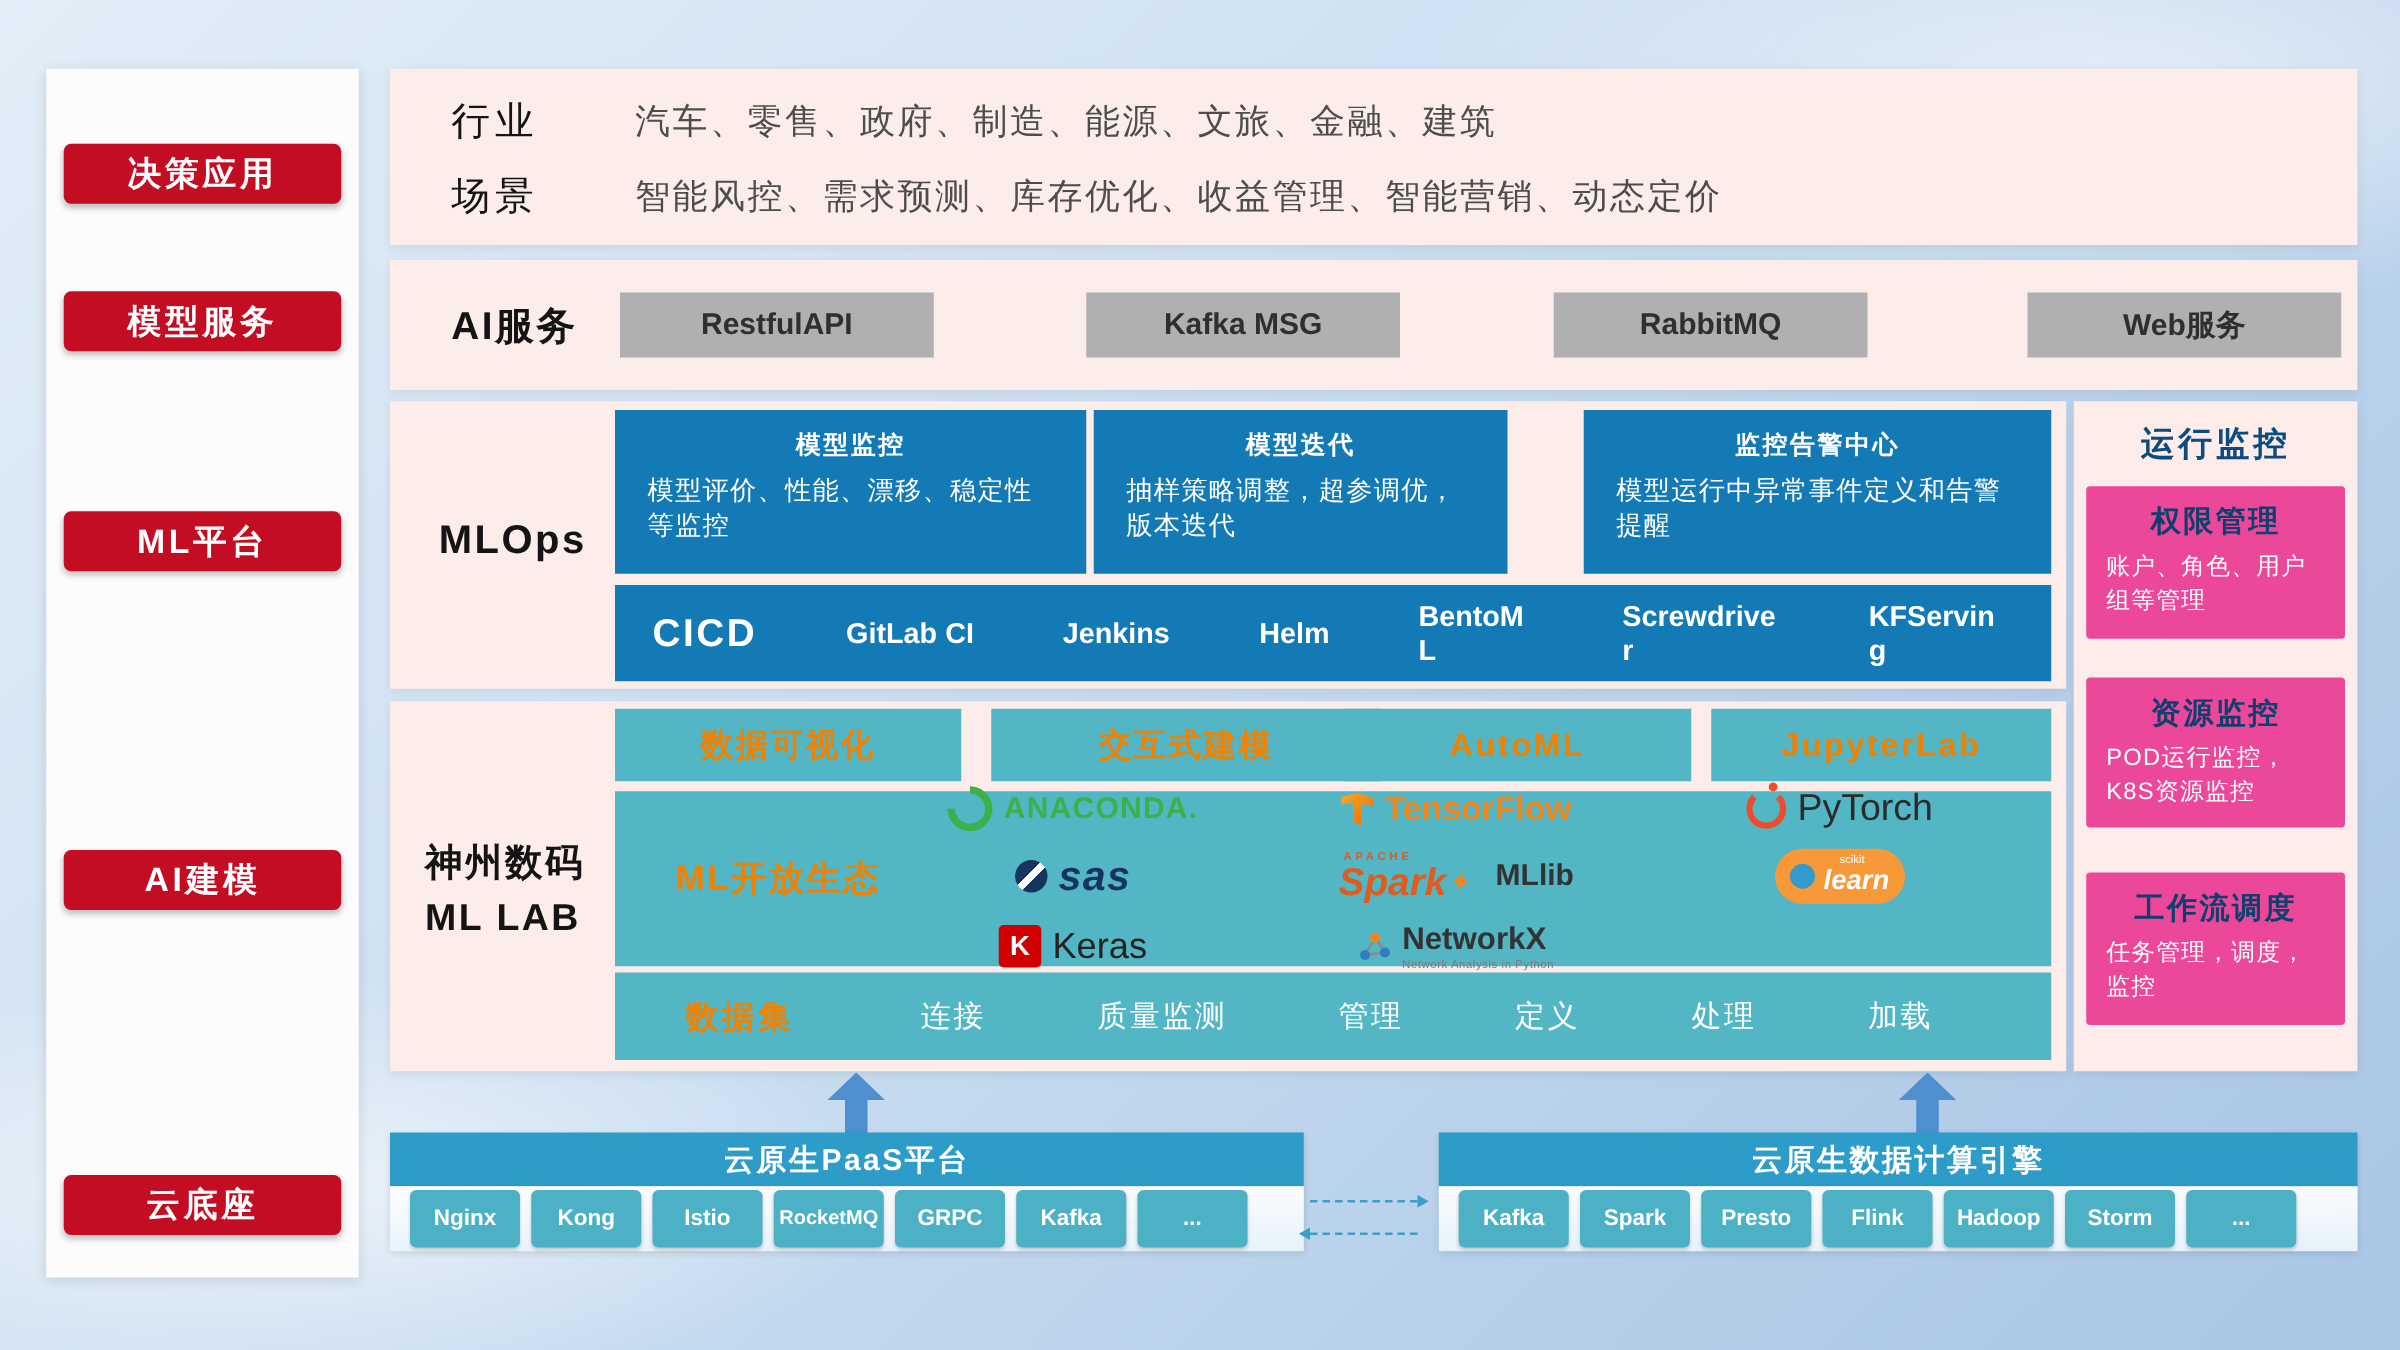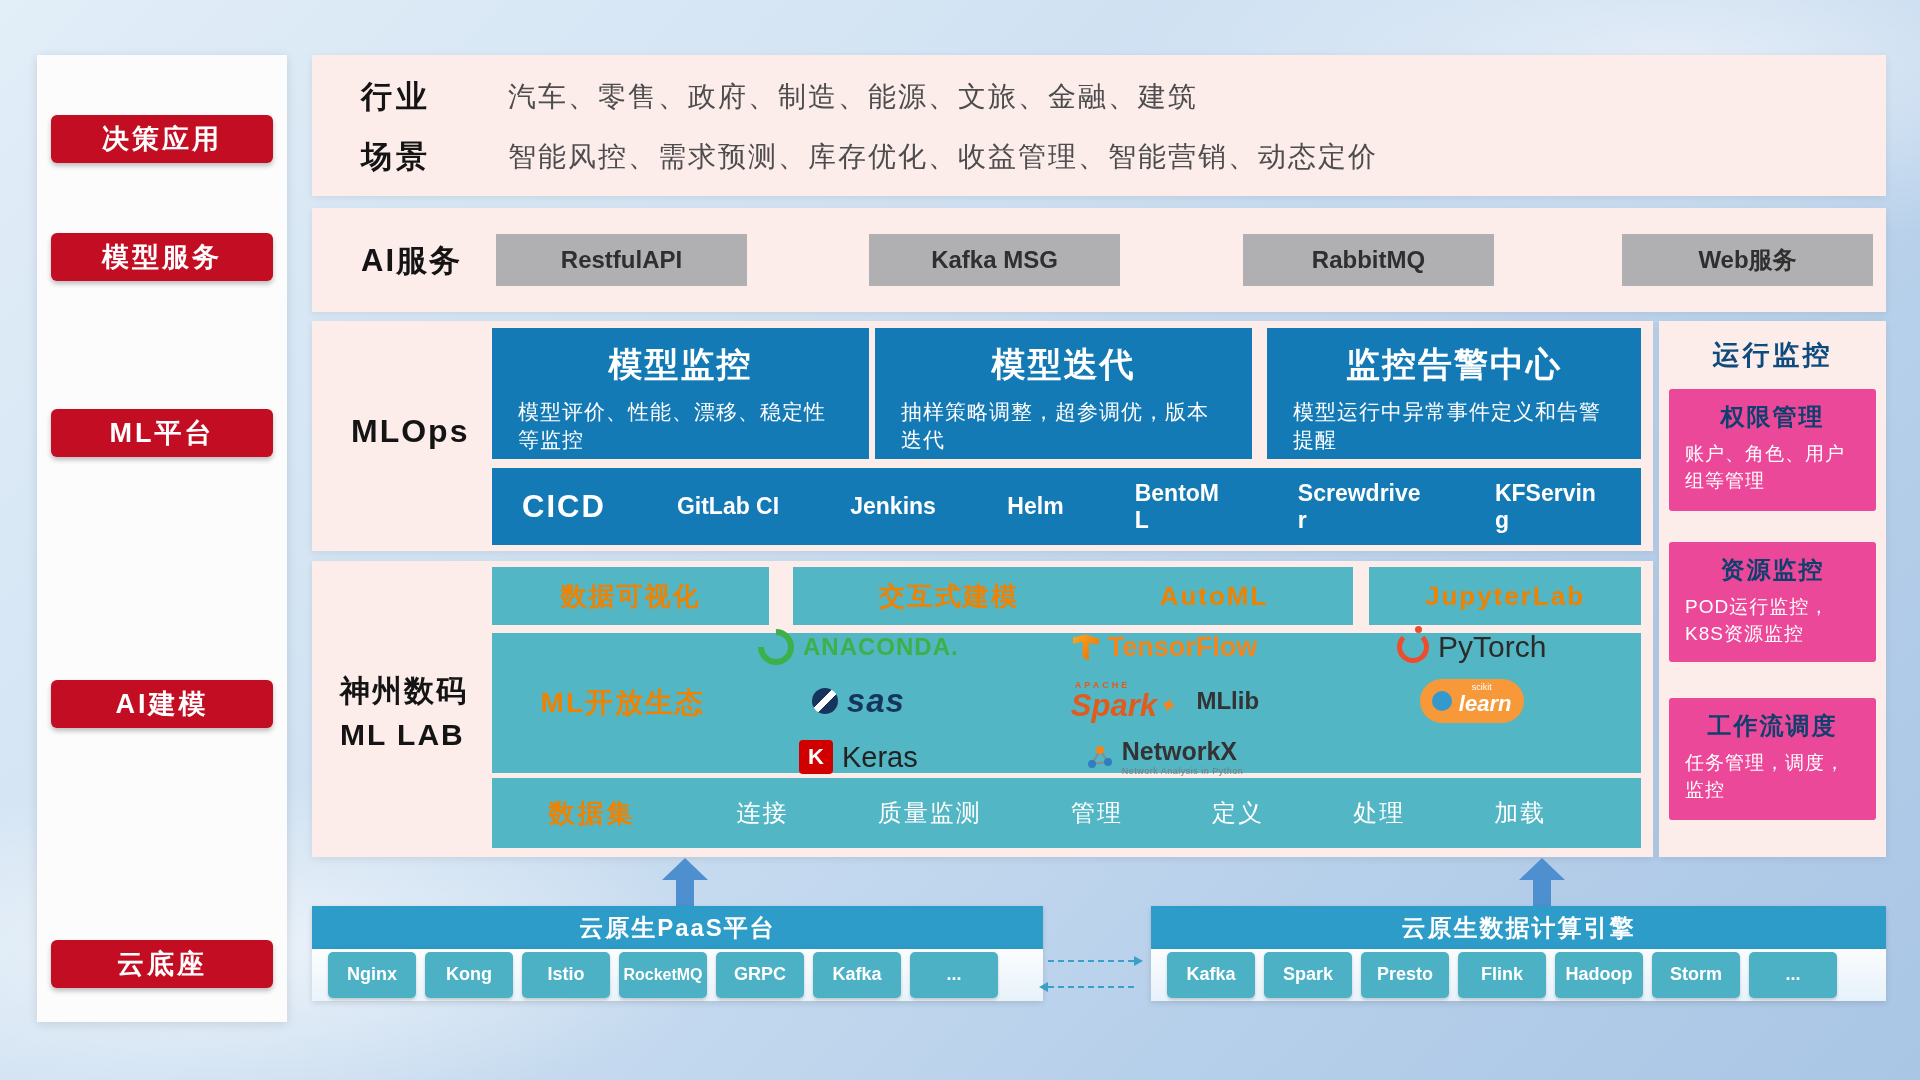--- a/index.html
+++ b/index.html
@@ -10,27 +10,27 @@
       radial-gradient(ellipse 700px 240px at 12% 88%, rgba(255,255,255,.6), transparent 70%),
       radial-gradient(ellipse 800px 260px at 88% 6%, rgba(255,255,255,.55), transparent 70%),
       linear-gradient(135deg,#e2eef8 0%,#cfe1f2 40%,#b6cfea 75%,#a9c6e5 100%);
   }
   .panel{position:absolute;background:#fcecea;box-shadow:0 2px 8px rgba(0,0,0,.08);}
   .sidebar{position:absolute;left:37px;top:55px;width:250px;height:967px;background:#fcfcfd;box-shadow:0 2px 10px rgba(0,0,0,.12);}
   .side-btn{position:absolute;left:14px;width:222px;height:48px;background:#c30d23;color:#fff;
     font-size:27px;font-weight:bold;letter-spacing:3px;display:flex;align-items:center;justify-content:center;
     border-radius:6px;box-shadow:0 3px 5px rgba(0,0,0,.25);}
   .panel-label{position:absolute;color:#141414;font-weight:bold;font-size:31px;letter-spacing:2px;}
-  .ind-label{position:absolute;left:49px;color:#141414;font-weight:bold;font-size:31px;letter-spacing:4px;}
+  .ind-label{position:absolute;left:49px;color:#141414;font-weight:normal;font-size:31px;letter-spacing:4px;}
   .ind-text{position:absolute;left:196px;color:#4d4d4d;font-size:28px;letter-spacing:2px;}
   .ind-row{position:absolute;left:0;width:100%;height:44px;line-height:44px;}
   .gray-chip{position:absolute;top:26px;width:251px;height:52px;background:#b0afb2;color:#2f2f2f;
     font-weight:bold;font-size:24px;display:flex;align-items:center;justify-content:center;}
   .blue-card{position:absolute;background:#147ab5;color:#fff;}
-  .bc-title{text-align:center;font-weight:bold;font-size:34px;margin-top:14px;letter-spacing:2px;}
+  .bc-title{text-align:center;font-weight:bold;font-size:20px;margin-top:14px;letter-spacing:2px;}
   .bc-desc{font-size:21px;line-height:1.35;margin:10px 22px 0 26px;letter-spacing:1px;}
   .cicd-bar{position:absolute;left:180px;top:147px;width:1149px;height:77px;background:#147ab5;color:#fff;
     display:flex;align-items:center;justify-content:space-between;padding:0 42px 0 30px;box-sizing:border-box;}
   .cicd-label{font-size:31px;font-weight:bold;letter-spacing:2px;}
   .cicd-tool{font-size:23px;font-weight:bold;word-break:break-all;line-height:1.15;}
   .w86{width:86px;} .w92{width:92px;} .w126{width:126px;} .w104{width:104px;}
   .feature-btn{position:absolute;top:6px;height:58px;background:#53b6c4;color:#ef8200;font-weight:bold;font-size:26px;
     display:flex;align-items:center;justify-content:center;letter-spacing:2px;}
   .eco-box{position:absolute;left:180px;top:72px;width:1149px;height:140px;background:#53b6c4;display:flex;align-items:center;}
   .eco-label{width:185px;padding-left:28px;color:#ef8200;font-weight:bold;font-size:28px;letter-spacing:2px;flex:none;text-align:right;}
@@ -119,21 +119,21 @@
     <div class="gray-chip" style="left:1310px">Web服务</div>
   </section>
 
   <section class="panel" style="left:312px;top:321px;width:1341px;height:230px">
     <span class="panel-label" style="left:39px;top:92px;font-size:32px">MLOps</span>
 
     <div class="blue-card" style="left:180px;top:7px;width:377px;height:131px">
       <div class="bc-title">模型监控</div>
       <div class="bc-desc">模型评价、性能、漂移、稳定性等监控</div>
     </div>
-    <div class="blue-card" style="left:563px;top:7px;width:377px;height:131px">
+    <div class="blue-card" style="left:563px;top:7px;width:331px;height:131px">
       <div class="bc-title">模型迭代</div>
       <div class="bc-desc">抽样策略调整，超参调优，版本迭代</div>
     </div>
     <div class="blue-card" style="left:955px;top:7px;width:374px;height:131px">
       <div class="bc-title">监控告警中心</div>
       <div class="bc-desc">模型运行中异常事件定义和告警提醒</div>
     </div>
 
     <div class="cicd-bar">
       <span class="cicd-label">CICD</span>

